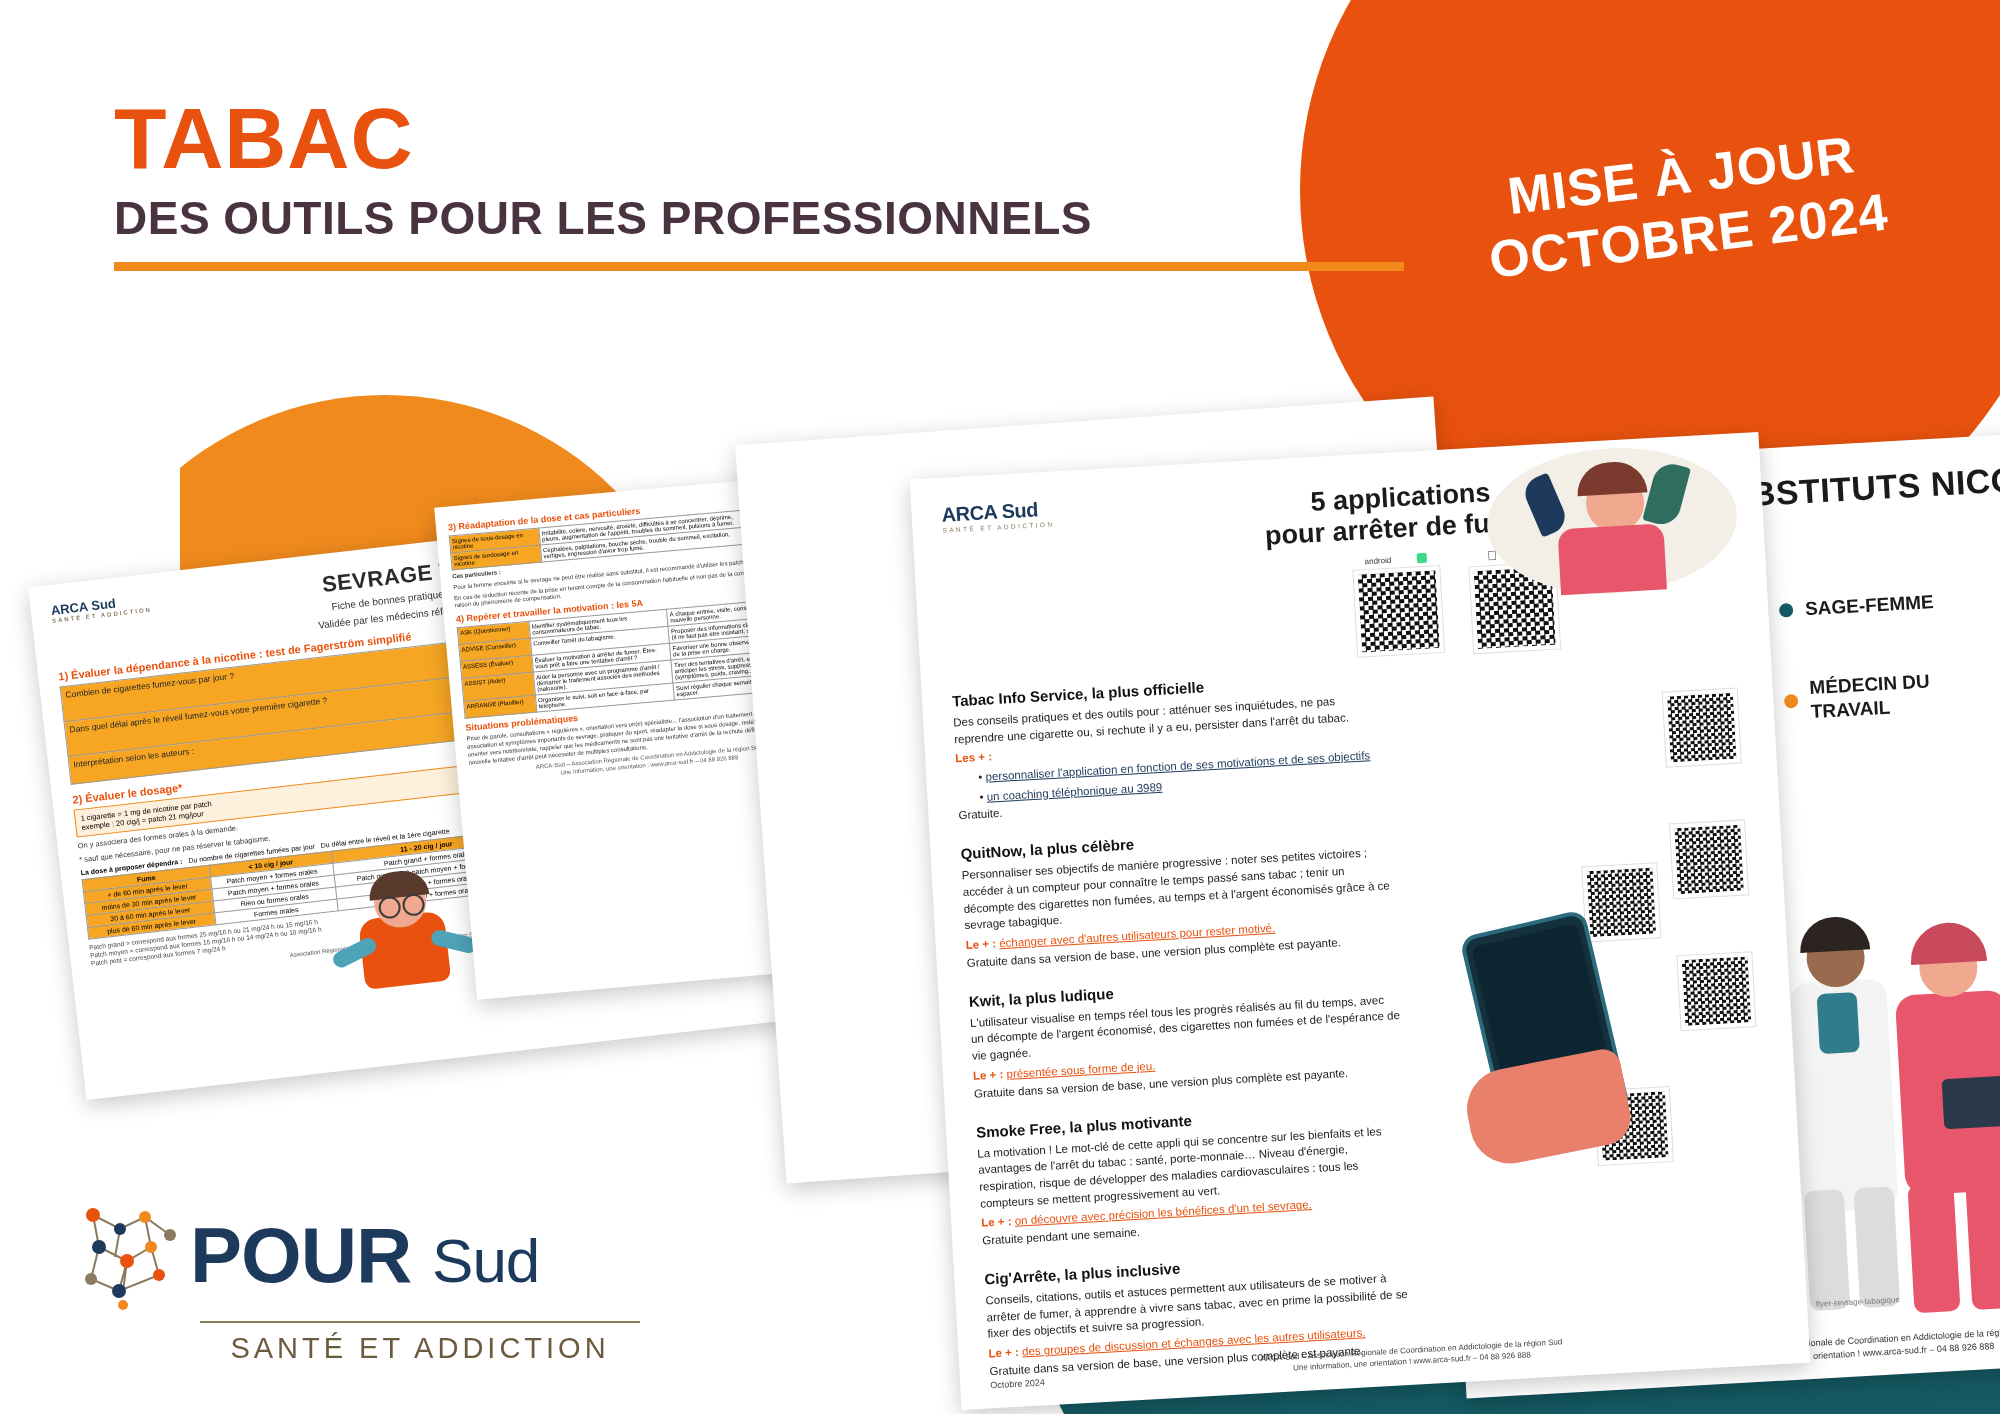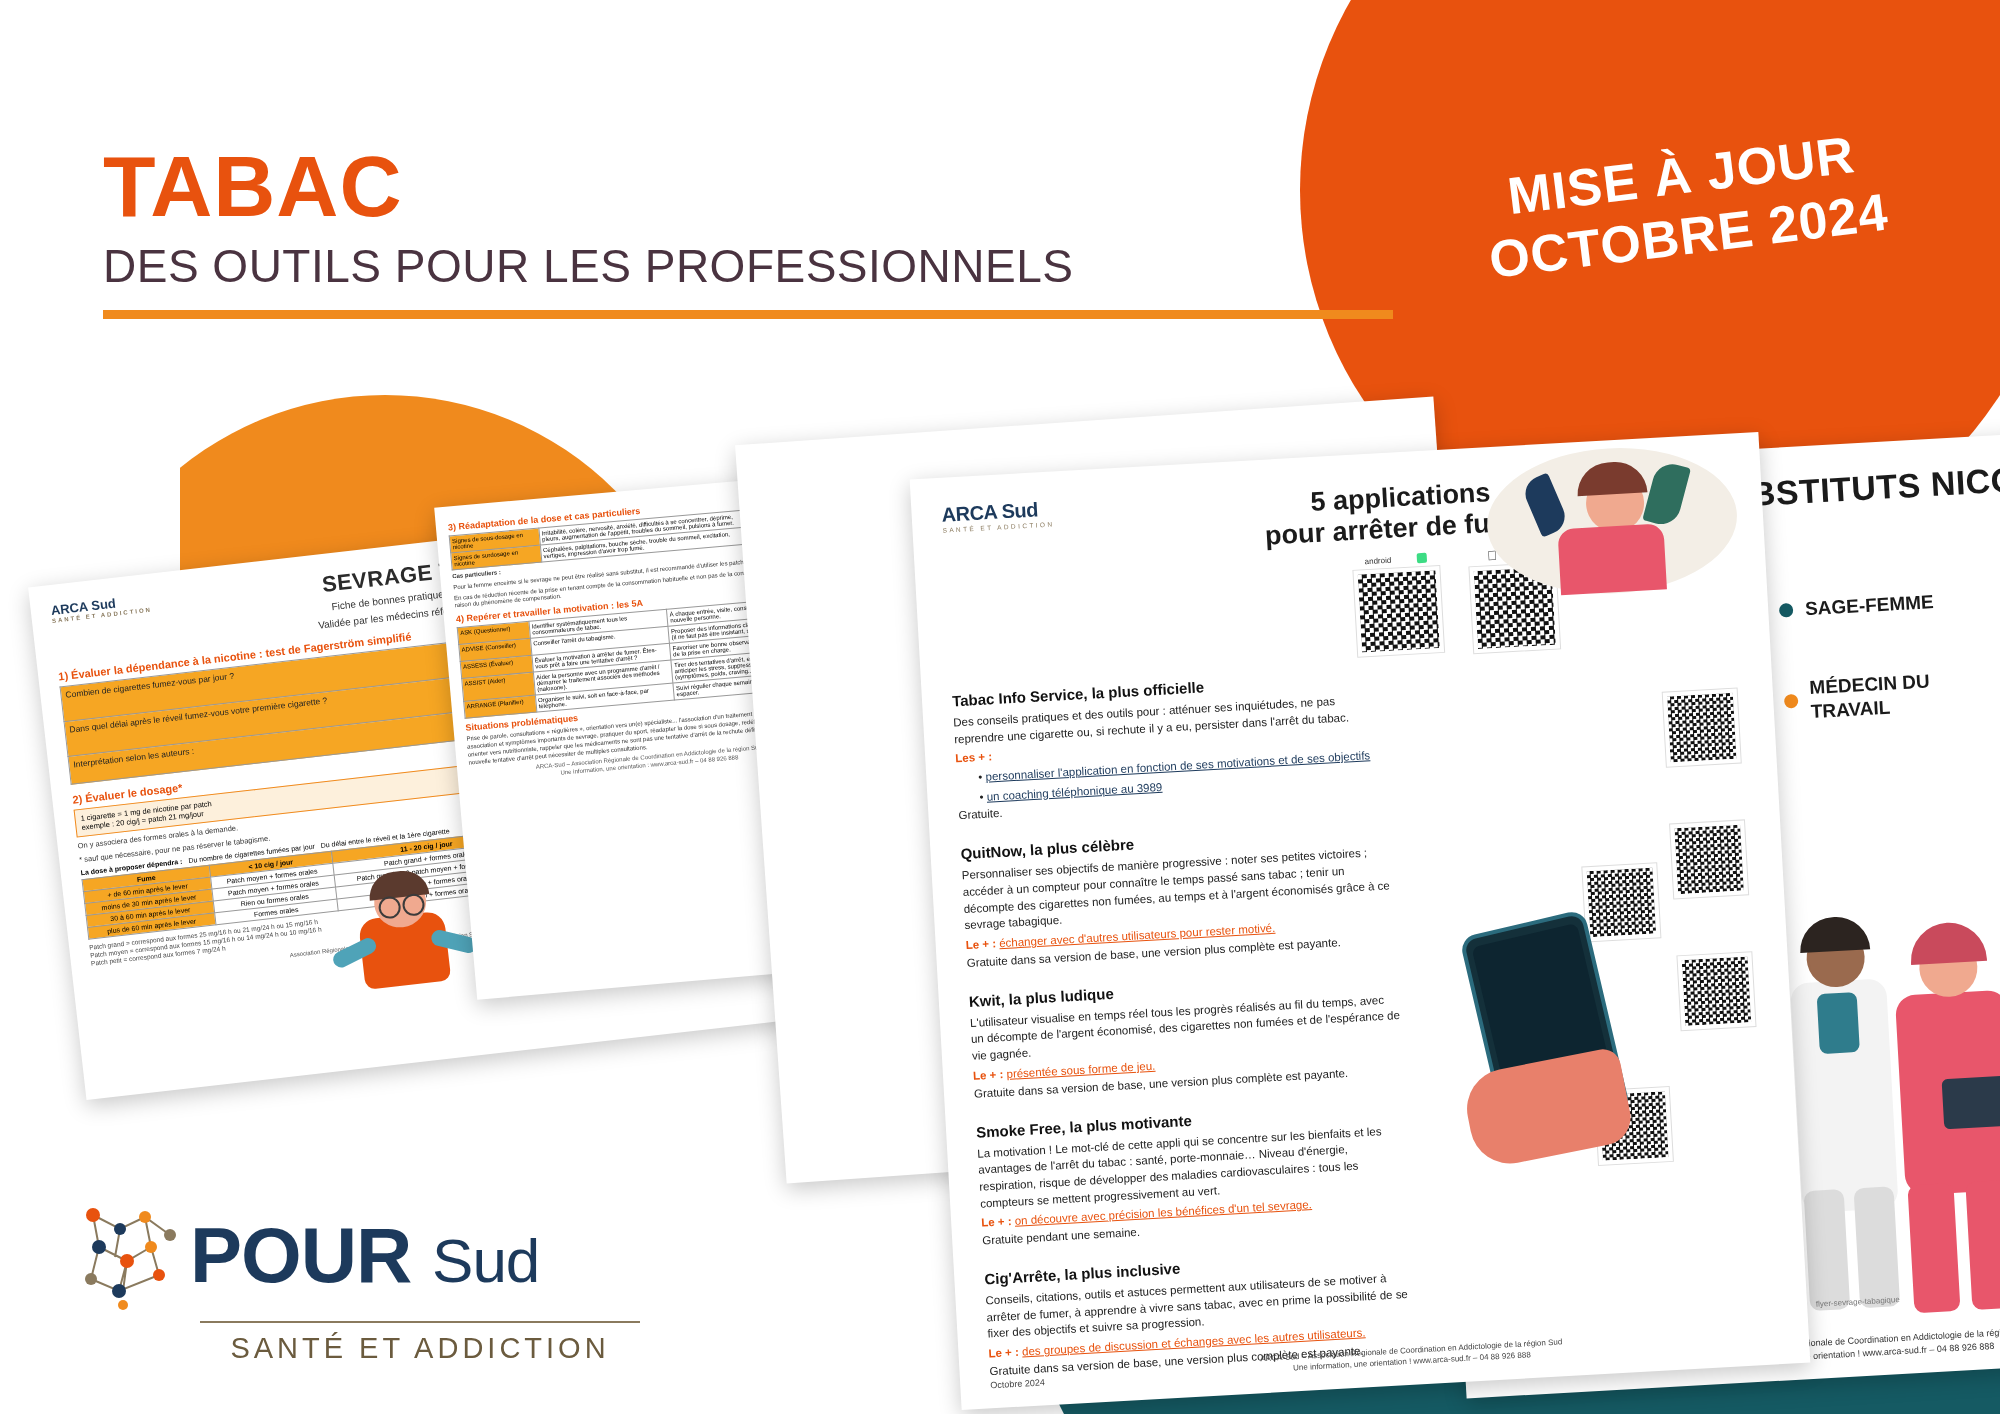--- a/index.html
+++ b/index.html
@@ -24,27 +24,27 @@
   .blob-orange-circle{
     position:absolute;left:60px;top:395px;width:650px;height:650px;
     background:#F08A1D;border-radius:50%;
   }
   .notch{
     position:absolute;left:60px;top:600px;width:200px;height:230px;background:#ffffff;
   }
   .notch2{position:absolute;left:60px;top:390px;width:120px;height:220px;background:#ffffff;}
 
   
-  .header{position:absolute;left:103px;top:95px;width:1320px;margin-top:48px;}
+  .header{position:absolute;left:114px;top:95px;width:1320px;}
   .title-main{
     font-size:86px;font-weight:bold;color:#E8520E;letter-spacing:1px;line-height:1;
     margin:0 0 12px 0;
   }
   .title-sub{
-    font-size:46px;font-weight:normal;color:#4A3340;letter-spacing:.5px;line-height:1.1;
+    font-size:46px;font-weight:bold;color:#4A3340;letter-spacing:.5px;line-height:1.1;
     margin:0 0 18px 0;white-space:nowrap;
   }
   .rule{width:1290px;height:9px;background:#F08A1D;}
 
   
   .update{
     position:absolute;right:55px;top:145px;width:520px;
     transform:rotate(-7deg);text-align:center;color:#ffffff;
     font-weight:bold;font-size:52px;line-height:1.18;letter-spacing:1px;
   }

